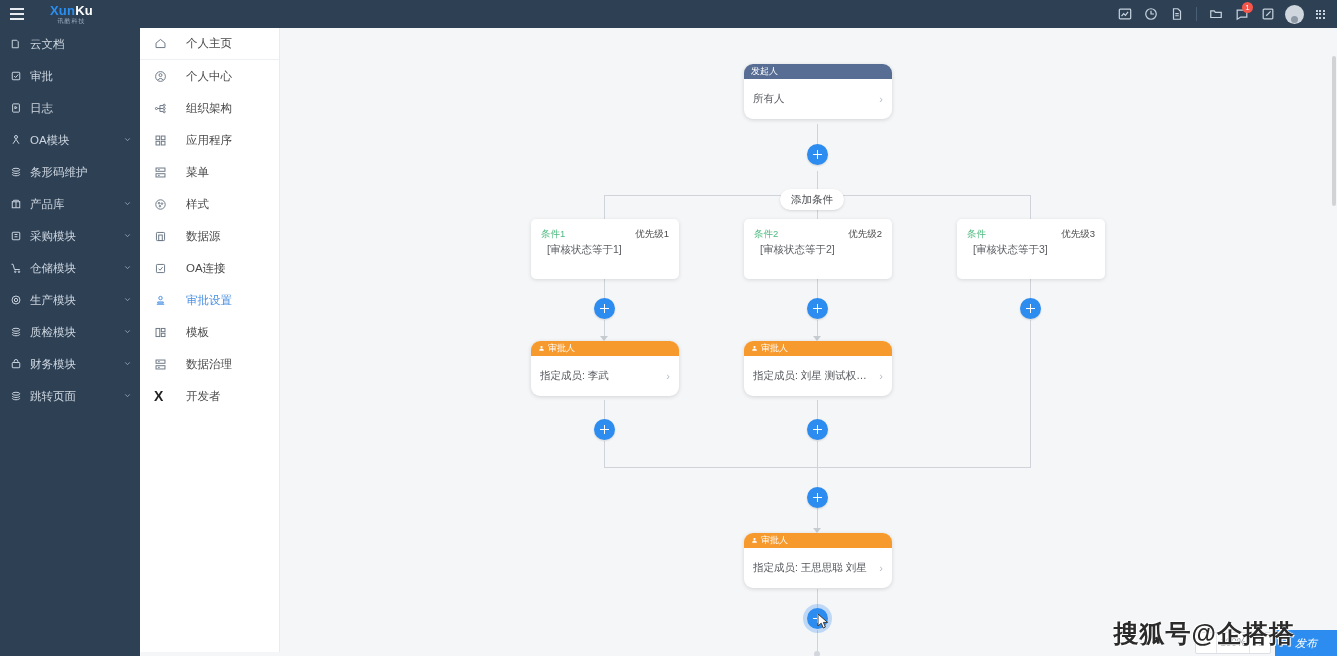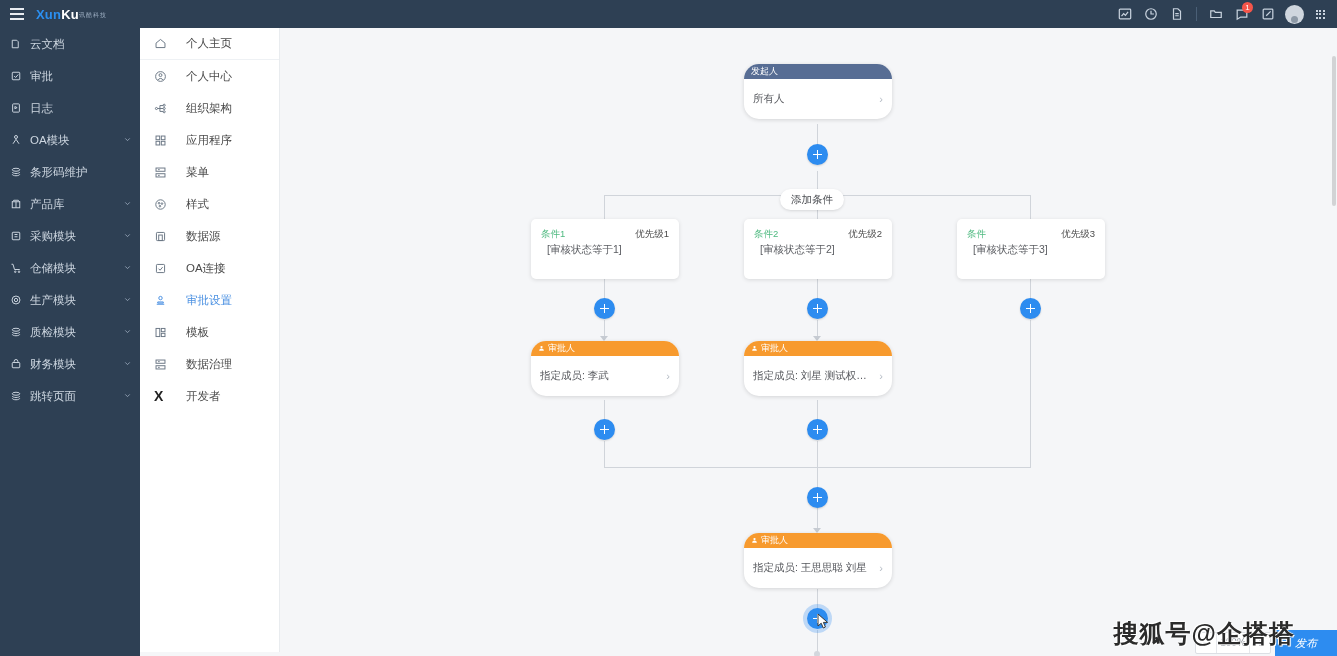--- a/index.html
+++ b/index.html
@@ -13,22 +13,22 @@
 
   
   .topbar {
     position: absolute; left: 0; top: 0; width: 1337px; height: 28px;
     background: #2e4054; display: flex; align-items: center;
     color: #d6dbe2; z-index: 40;
   }
   .hamburger { width: 34px; display: flex; flex-direction: column; align-items: center;
     justify-content: center; gap: 3px; height: 28px; cursor: pointer; }
   .hamburger i { display: block; width: 14px; height: 2px; background: #e8ecf1; }
-  .logo { display: flex; flex-direction: row; align-items: center; justify-content: center;
-    line-height: 1; margin-left: 2px; }
+  .logo { display: flex; flex-direction: column; align-items: center; justify-content: center;
+    line-height: 1; margin-left: 16px; }
   .logo .l1 { font-size: 13px; font-weight: bold; color: #2b8ff0; letter-spacing: .2px; }
   .logo .l1 .w { color: #ffffff; }
   .logo .l2 { font-size: 6px; color: #9fb0c4; letter-spacing: 1px; margin-top: 1px; }
   .topbar-right { margin-left: auto; display: flex; align-items: center; height: 28px; padding-right: 4px; }
   .ticon { width: 26px; height: 28px; display: flex; align-items: center; justify-content: center;
     position: relative; cursor: pointer; }
   .ticon svg { width: 14px; height: 14px; stroke: #c8d2de; fill: none; stroke-width: 1.4; }
   .tdiv { width: 1px; height: 14px; background: #4a5f76; margin: 0 6px; }
   .badge { position: absolute; top: 2px; right: 2px; min-width: 11px; height: 11px;
     border-radius: 6px; background: #f5554a; color: #fff; font-size: 8px; line-height: 11px;
@@ -69,21 +69,21 @@
   .sub-item .si .xglyph { font-size: 14px; font-weight: bold; color: #222; line-height: 1; }
 
   
   .canvas {
     position: absolute; left: 280px; top: 28px; width: 1057px; height: 628px;
     background: #f5f6f8; overflow: hidden;
   }
   .flow { position: absolute; left: 0; top: 0; width: 1057px; height: 628px; }
 
   
-  .node { position: absolute; width: 148px; background: #fff; border-radius: 15px;
+  .node { position: absolute; width: 148px; background: #fff; border-radius: 9px;
     box-shadow: 0 1px 4px rgba(0,0,0,.14); overflow: hidden; cursor: pointer; }
   .node .hd { height: 15px; display: flex; align-items: center; padding: 0 7px;
     font-size: 9px; color: #fff; }
   .node .hd .hicon { margin-right: 3px; display: flex; align-items: center; }
   .node .hd .hicon svg { width: 7px; height: 7px; fill: #fff; }
   .node.start .hd { background: #576d94; }
   .node.approver .hd { background: #f79a2e; }
   .node .bd { min-height: 40px; display: flex; align-items: center; padding: 0 9px;
     font-size: 10.5px; color: #55575c; }
   .node .bd .txt { flex: 1; white-space: nowrap; overflow: hidden; text-overflow: ellipsis; }

